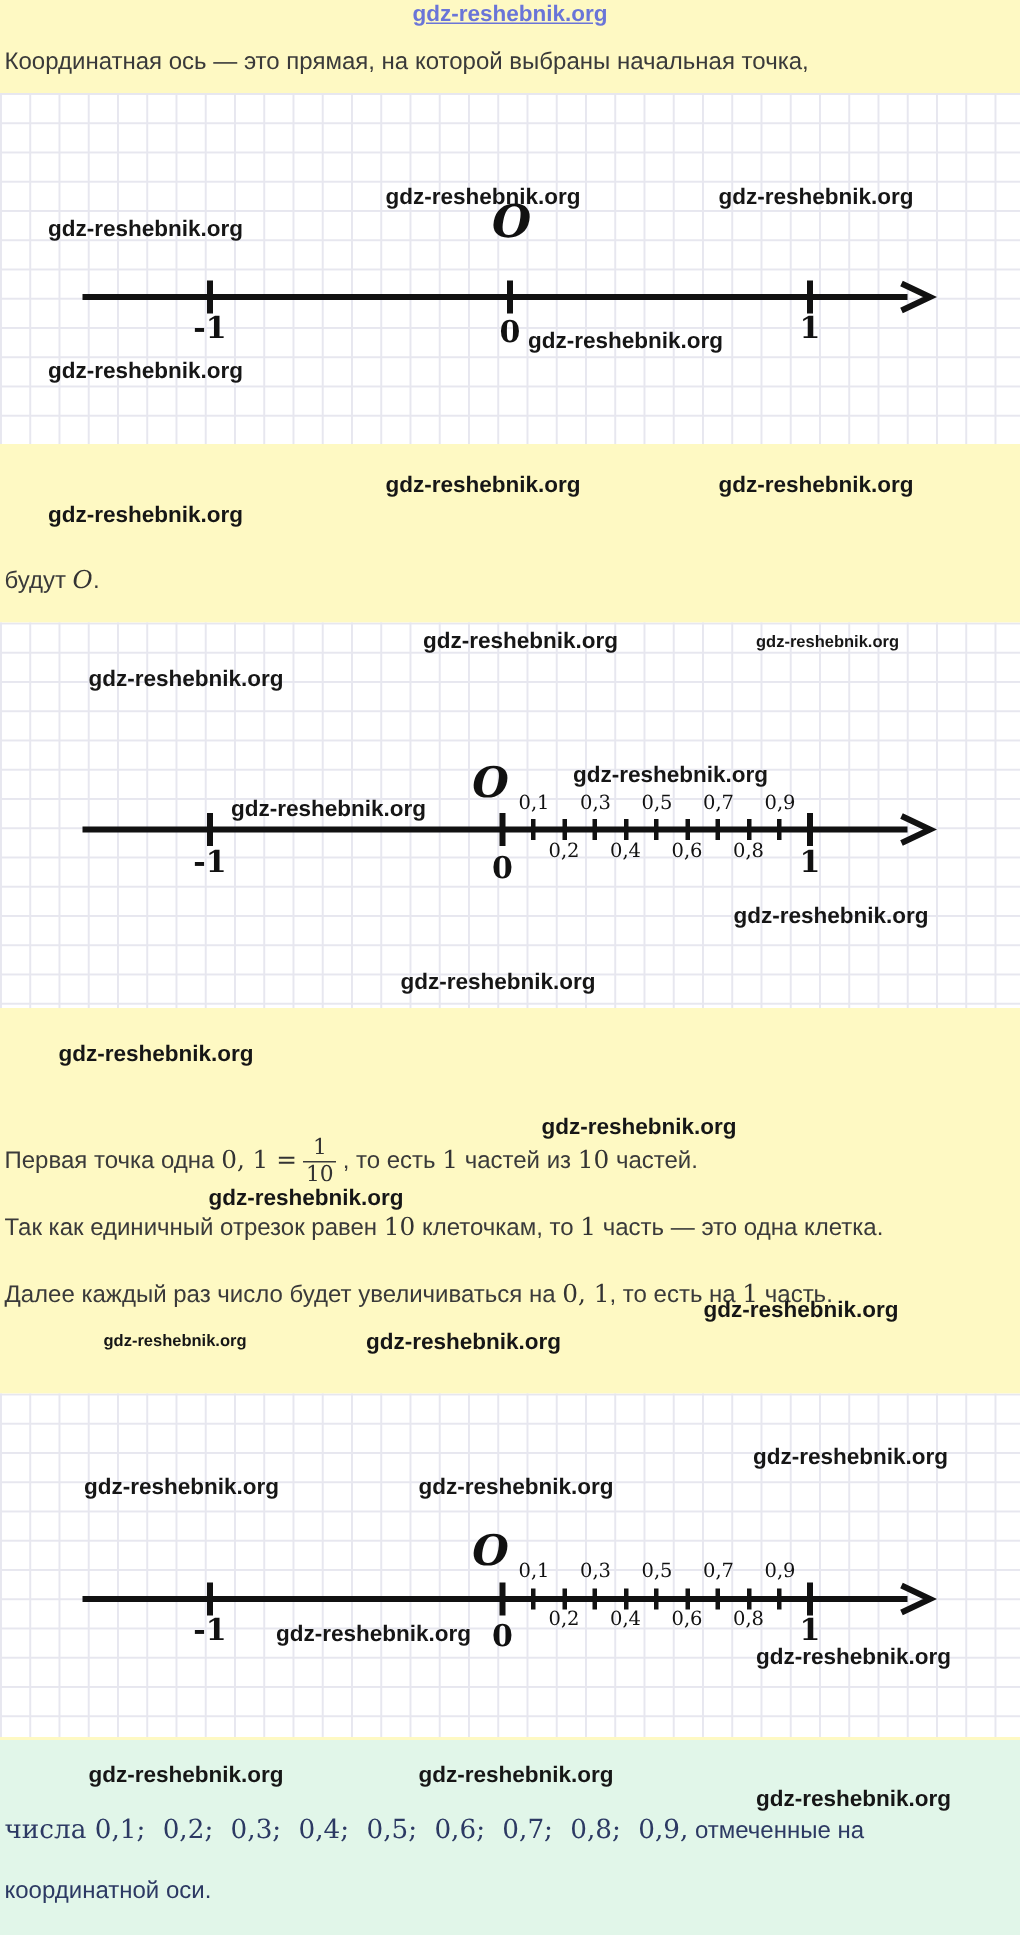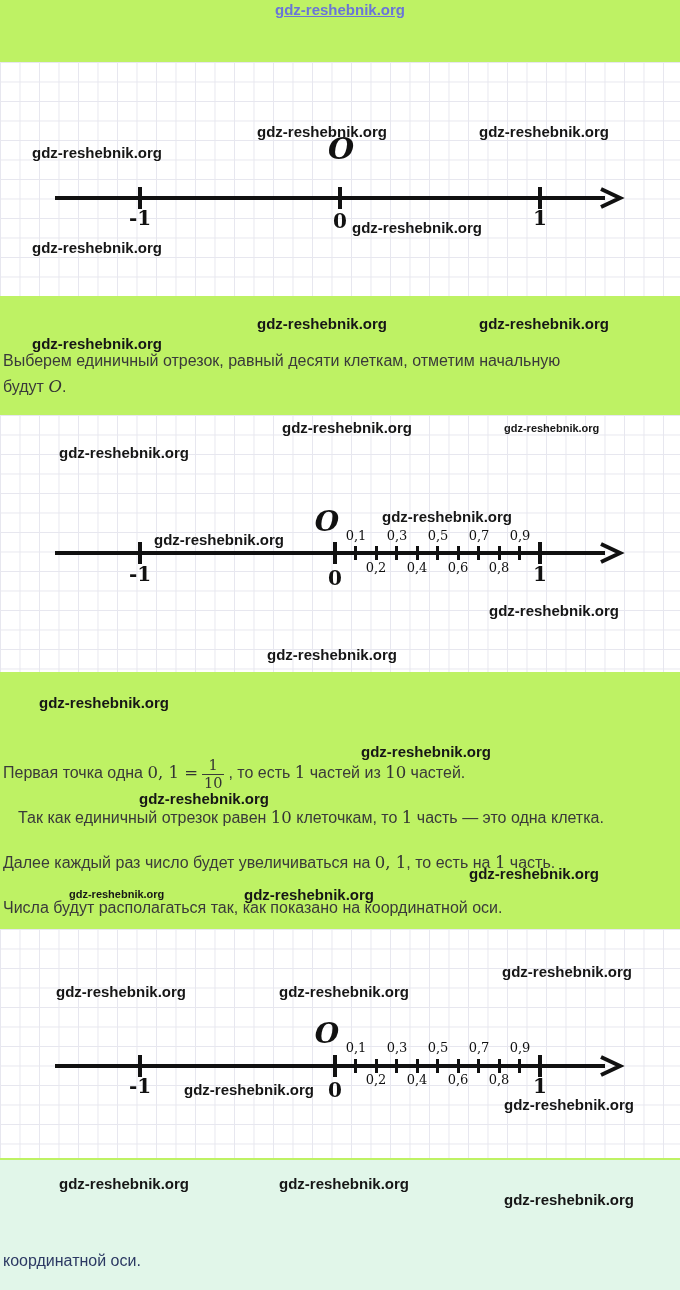--- a/index.html
+++ b/index.html
@@ -1,19 +1,19 @@
 <!DOCTYPE html>
 <html><head>
 <meta charset="utf-8">
 <style>
   * { margin:0; padding:0; box-sizing:border-box; }
   html,body { background:#ffffff; }
   .page {
     position:relative; width:680px; height:1290px; overflow:hidden;
-    background:#bef264; font-family:"Liberation Sans", sans-serif;
+    background:#fef9c3; font-family:"Liberation Sans", sans-serif;
   }
   
   .wm {
     position:absolute; font-weight:bold; font-size:15px; color:#161616;
     white-space:nowrap; font-family:"Liberation Sans", sans-serif;
   }
   .wm-sm { font-size:11px; }
   .wm-top {
     left:50%; top:1px; transform:translateX(-50%);
     color:#6a75d8; text-decoration:underline; cursor:pointer;
@@ -61,20 +61,21 @@
   .concl .m { font-size:17.5px; color:#2c3963; }
   .num-run { word-spacing:6px; }
 </style>
 </head>
 <body>
 
 <div class="page">
 
   <span class="wm wm-top">gdz-reshebnik.org</span>
 
+  <p class="para" style="left:3px;top:33px;">Координатная ось — это прямая, на которой выбраны начальная точка,</p>
 
   <section class="grid-section" style="top:62px;height:234px;">
     <span class="wm" style="left:257px;top:61px;">gdz-reshebnik.org</span>
     <span class="wm" style="left:479px;top:61px;">gdz-reshebnik.org</span>
     <span class="wm" style="left:32px;top:82px;">gdz-reshebnik.org</span>
 
     <span class="origin" style="left:341px;top:72px;">O</span>
 
     <div class="axis-line" style="left:55px;top:134px;width:550px;"></div>
     <svg class="arrow" style="left:597px;top:124px;" width="28" height="24" viewBox="0 0 28 24">
@@ -90,21 +91,20 @@
     <span class="nl" style="left:540px;top:144px;">1</span>
 
     <span class="wm" style="left:352px;top:157px;">gdz-reshebnik.org</span>
     <span class="wm" style="left:32px;top:177px;">gdz-reshebnik.org</span>
   </section>
 
   <span class="wm" style="left:257px;top:315px;">gdz-reshebnik.org</span>
   <span class="wm" style="left:479px;top:315px;">gdz-reshebnik.org</span>
   <span class="wm" style="left:32px;top:335px;">gdz-reshebnik.org</span>
 
-  <p class="para" style="left:3px;top:352px;">Выберем единичный отрезок, равный десяти клеткам, отметим начальную</p>
   <p class="para" style="left:3px;top:377px;">
     <span>будут </span><span class="m mi">O</span><span>.</span>
   </p>
 
   <section class="grid-section" style="top:415px;height:257px;">
     <span class="wm" style="left:282px;top:4px;">gdz-reshebnik.org</span>
     <span class="wm wm-sm" style="left:504px;top:7px;">gdz-reshebnik.org</span>
     <span class="wm" style="left:59px;top:29px;">gdz-reshebnik.org</span>
     <span class="wm" style="left:382px;top:93px;">gdz-reshebnik.org</span>
 
@@ -154,33 +154,32 @@
 
   <p class="para" style="left:3px;top:757px;">
     <span>Первая точка одна </span><span class="m">0, 1 =</span><span class="frac">
         <span class="num">1</span>
         <span class="den">10</span>
       </span><span>, то есть </span><span class="m">1</span><span> частей из </span><span class="m">10</span><span> частей.</span>
   </p>
 
   <span class="wm" style="left:139px;top:790px;">gdz-reshebnik.org</span>
 
-  <p class="para" style="left:18px;top:808px;">
+  <p class="para" style="left:3px;top:808px;">
     <span>Так как единичный отрезок равен </span><span class="m">10</span><span> клеточкам, то </span><span class="m">1</span><span> часть — это одна клетка.</span>
   </p>
 
   <p class="para" style="left:3px;top:853px;">
     <span>Далее каждый раз число будет увеличиваться на </span><span class="m">0, 1</span><span>, то есть на </span><span class="m">1</span><span> часть.</span>
   </p>
 
   <span class="wm" style="left:469px;top:865px;">gdz-reshebnik.org</span>
   <span class="wm wm-sm" style="left:69px;top:888px;">gdz-reshebnik.org</span>
   <span class="wm" style="left:244px;top:886px;">gdz-reshebnik.org</span>
 
-  <p class="para" style="left:3px;top:899px;">Числа будут располагаться так, как показано на координатной оси.</p>
 
   <section class="grid-section" style="top:929px;height:229px;">
     <span class="wm" style="left:502px;top:34px;">gdz-reshebnik.org</span>
     <span class="wm" style="left:56px;top:54px;">gdz-reshebnik.org</span>
     <span class="wm" style="left:279px;top:54px;">gdz-reshebnik.org</span>
 
     <span class="origin origin-sm" style="left:327px;top:91px;">O</span>
 
     <span class="dl" style="left:356px;top:111px;">0,1</span>
     <span class="dl" style="left:397px;top:111px;">0,3</span>
@@ -216,16 +215,19 @@
     <span class="nl" style="left:540px;top:145px;">1</span>
 
     <span class="wm" style="left:504px;top:167px;">gdz-reshebnik.org</span>
   </section>
 
   <section class="green">
     <span class="wm" style="left:59px;top:15px;">gdz-reshebnik.org</span>
     <span class="wm" style="left:279px;top:15px;">gdz-reshebnik.org</span>
     <span class="wm" style="left:504px;top:31px;">gdz-reshebnik.org</span>
 
+    <p class="concl" style="left:3px;top:50px;">
+      <span class="m">числа </span><span class="m num-run">0,1; 0,2; 0,3; 0,4; 0,5; 0,6; 0,7; 0,8; 0,9,</span><span> отмеченные на</span>
+    </p>
     <p class="concl" style="left:3px;top:92px;">координатной оси.</p>
   </section>
 
 </div>
 
 </body></html>

